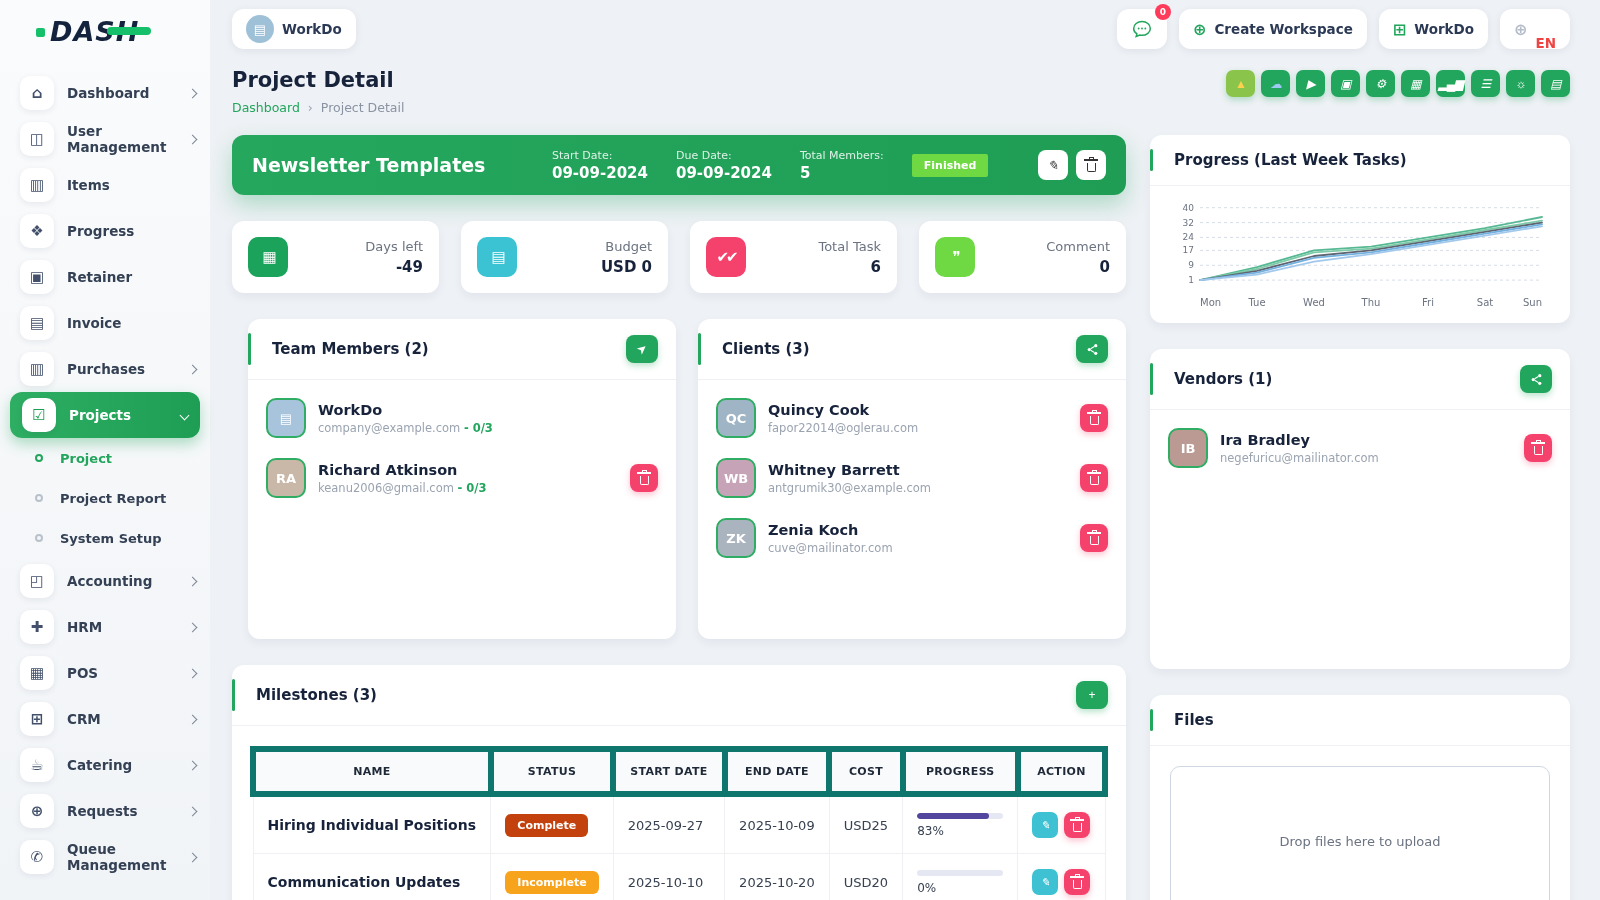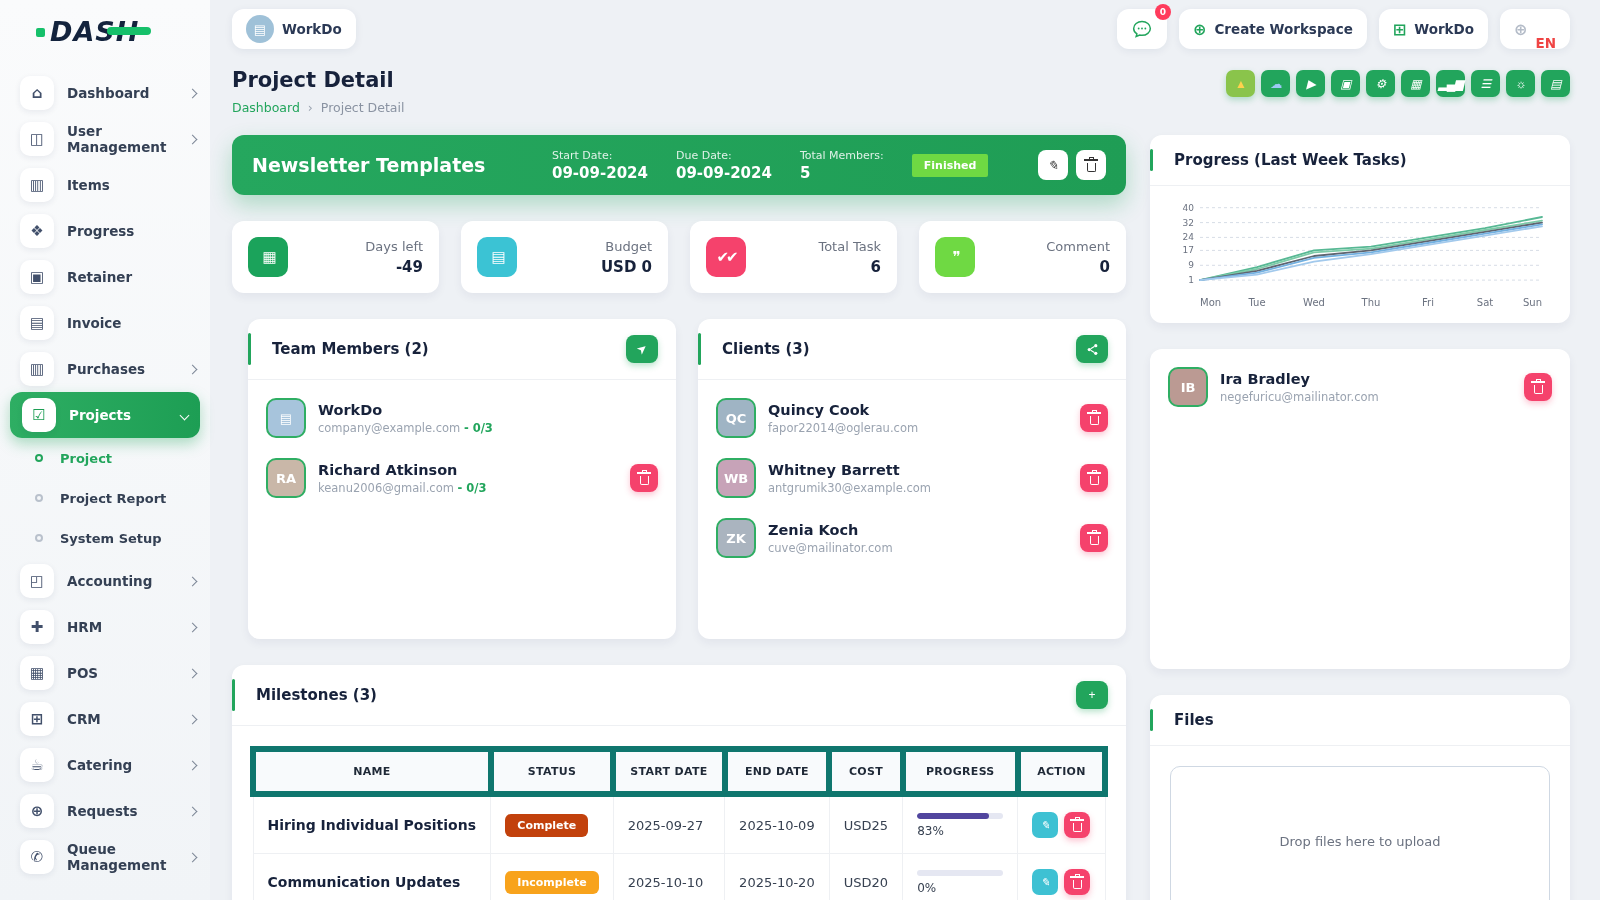--- a/index.html
+++ b/index.html
@@ -656,20 +656,31 @@
                 <text x="150.0" y="110" text-anchor="middle" class="xtick">Wed</text>
                 <text x="207.0" y="110" text-anchor="middle" class="xtick">Thu</text>
                 <text x="264.0" y="110" text-anchor="middle" class="xtick">Fri</text>
                 <text x="321.0" y="110" text-anchor="middle" class="xtick">Sat</text>
                 <text x="378.0" y="110" text-anchor="end" class="xtick">Sun</text>
               </svg>
           </div>
         </div>
 
         <div class="card vendor-card">
+          <div class="card-head">
+            <span class="card-title">Vendors (1)</span>
+            <button class="head-btn">
+              <svg width="13" height="13" viewBox="0 0 24 24">
+                <circle cx="18" cy="5" r="3" fill="#fff"></circle>
+                  <circle cx="6" cy="12" r="3" fill="#fff"></circle>
+                  <circle cx="18" cy="19" r="3" fill="#fff"></circle>
+                <path d="M8.6 10.6l6.8-4M8.6 13.4l6.8 4" stroke="#fff" stroke-width="2"></path>
+              </svg>
+            </button>
+          </div>
           <div class="mlist">
 
               <div class="mrow">
                 <span class="avatar" style="background: rgb(187, 154, 147);">IB</span>
                 <div>
                   <div class="m-name">Ira Bradley</div>
                   <div class="m-email"><span>negefuricu@mailinator.com</span></div>
                 </div>
                 <button class="del-btn" data-show="yes">
                   <span class="t-glyph"></span>

